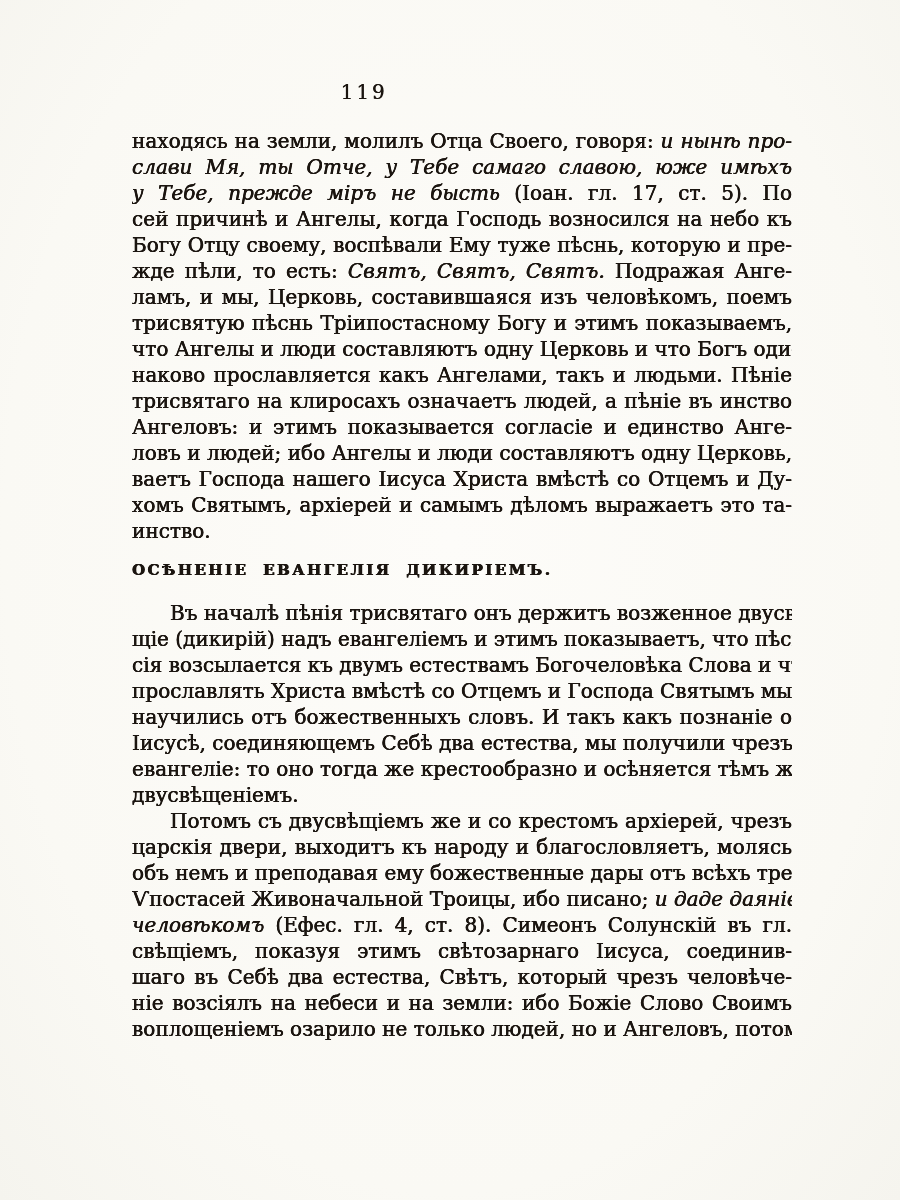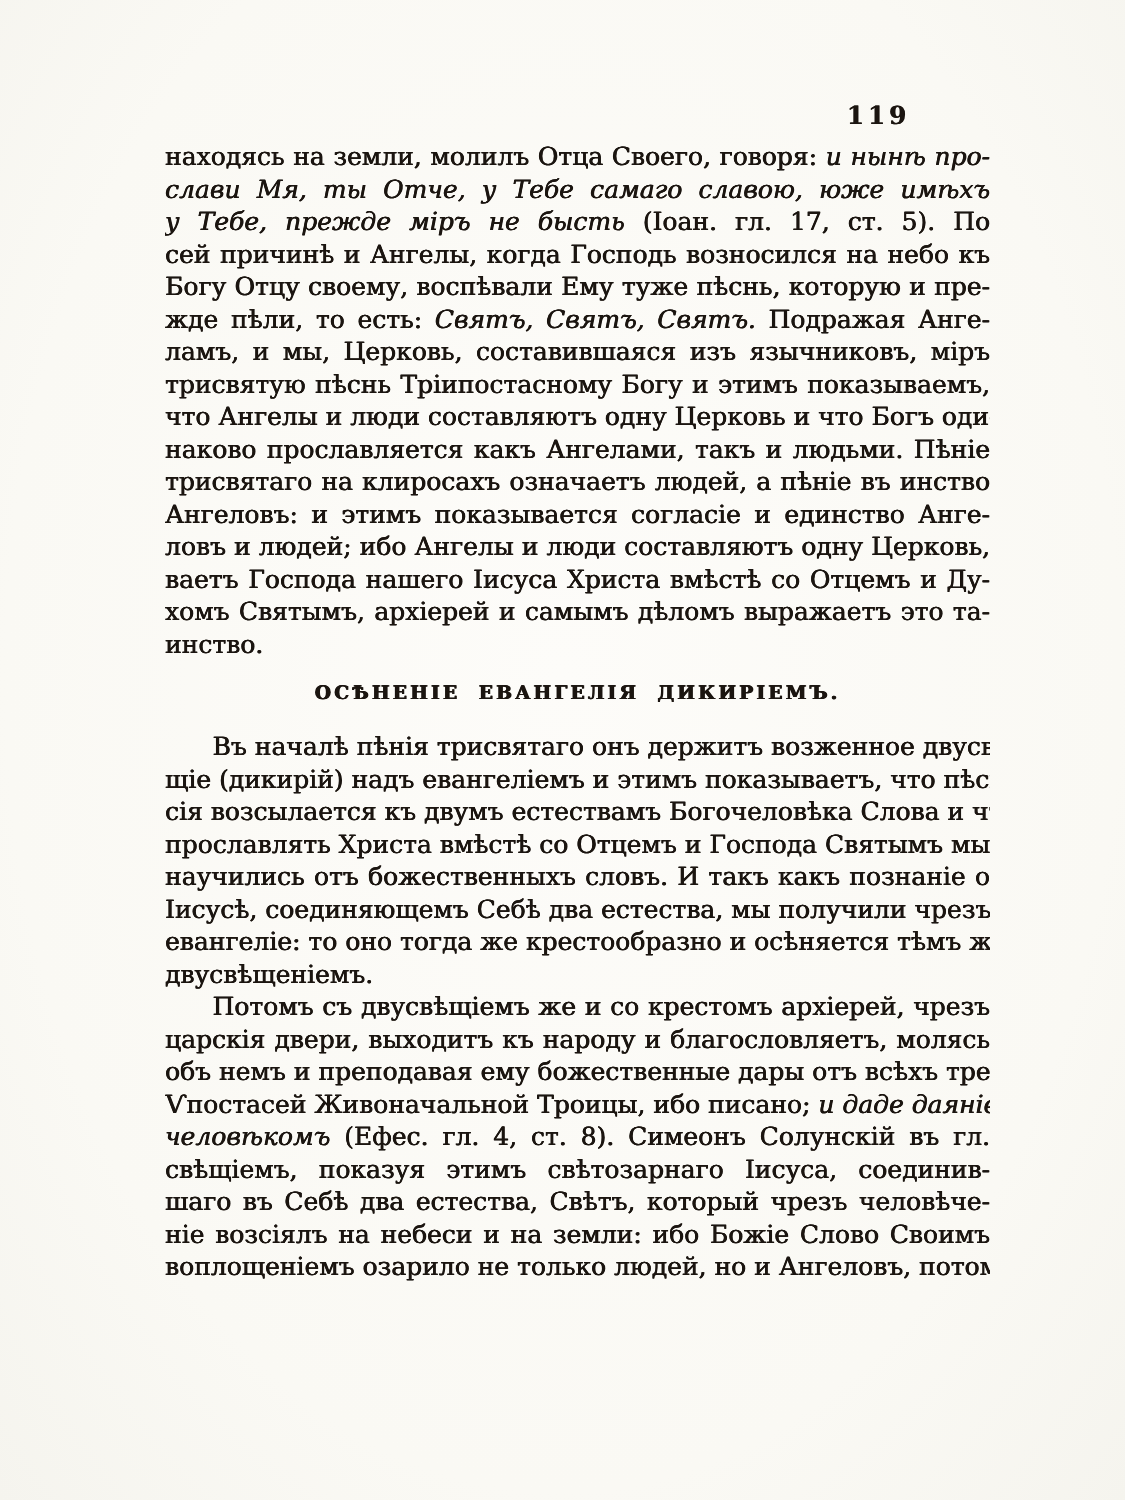--- a/index.html
+++ b/index.html
@@ -11,67 +11,67 @@
     background-image: radial-gradient(ellipse at 50% 45%, #fdfcf9 0%, #faf9f4 70%, #f5f4ee 100%);
     font-family: "DejaVu Serif", "Liberation Serif", serif;
     color: #1b1510;
     overflow: hidden;
   }
   .page-number {
     position: absolute;
     top: 80px;
     left: 0;
     width: 728px;
-    text-align: right;
+    text-align: center;
     font-size: 20px;
-    font-weight: bold;
+    font-weight: normal;
     letter-spacing: 3px;
     text-shadow: 0.3px 0 0 currentColor;
   }
   .text-block {
     position: absolute;
     left: 132px;
-    top: 112px;
+    top: 128px;
     width: 660px;
     text-shadow: 0.35px 0 0 currentColor, -0.15px 0 0 currentColor;
   }
   .line {
     font-size: 20px;
     line-height: 26px;
     white-space: nowrap;
     text-align: justify;
     text-align-last: justify;
     overflow: hidden;
   }
   .line.indent { padding-left: 38px; }
   .line.no-just { text-align-last: left; }
   .italic { font-style: italic; }
   .heading {
-    text-align: center;
+    text-align: left;
     font-weight: bold;
     font-size: 15px;
     letter-spacing: 2.5px;
     word-spacing: 7px;
     margin: 17px 0 21px 0;
     text-shadow: 0.5px 0 0 currentColor, -0.3px 0 0 currentColor;
   }
 </style>
 </head>
 <body>
 
 <div class="page">
   <div class="page-number">119</div>
   <div class="text-block">
       <div class="line"><span>находясь на земли, молилъ Отца Своего, говоря: </span><span class="italic">и нынѣ про-</span></div>
       <div class="line"><span class="italic">слави Мя, ты Отче, у Тебе самаго славою, юже имѣхъ</span></div>
       <div class="line"><span class="italic">у Тебе, прежде міръ не бысть </span><span>(Іоан. гл. 17, ст. 5). По</span></div>
       <div class="line"><span>сей причинѣ и Ангелы, когда Господь возносился на небо къ</span></div>
       <div class="line"><span>Богу Отцу своему, воспѣвали Ему туже пѣснь, которую и пре-</span></div>
       <div class="line"><span>жде пѣли, то есть: </span><span class="italic">Святъ, Святъ, Святъ.</span><span> Подражая Анге-</span></div>
-      <div class="line"><span>ламъ, и мы, Церковь, составившаяся изъ язычниковъ, міръ</span></div>
+      <div class="line"><span>ламъ, и мы, Церковь, составившаяся изъ человѣкомъ, поемъ</span></div>
       <div class="line"><span>трисвятую пѣснь Тріипостасному Богу и этимъ показываемъ,</span></div>
       <div class="line"><span>что Ангелы и люди составляютъ одну Церковь и что Богъ оди-</span></div>
       <div class="line"><span>наково прославляется какъ Ангелами, такъ и людьми. Пѣніе</span></div>
       <div class="line"><span>трисвятаго на клиросахъ означаетъ людей, а пѣніе въ инство</span></div>
       <div class="line"><span>Ангеловъ: и этимъ показывается согласіе и единство Анге-</span></div>
       <div class="line"><span>ловъ и людей; ибо Ангелы и люди составляютъ одну Церковь,</span></div>
       <div class="line"><span>ваетъ Господа нашего Іисуса Христа вмѣстѣ со Отцемъ и Ду-</span></div>
       <div class="line"><span>хомъ Святымъ, архіерей и самымъ дѣломъ выражаетъ это та-</span></div>
       <div class="line no-just"><span>инство.</span></div>
       <div class="heading">ОСѢНЕНІЕ ЕВАНГЕЛІЯ ДИКИРІЕМЪ.</div>

